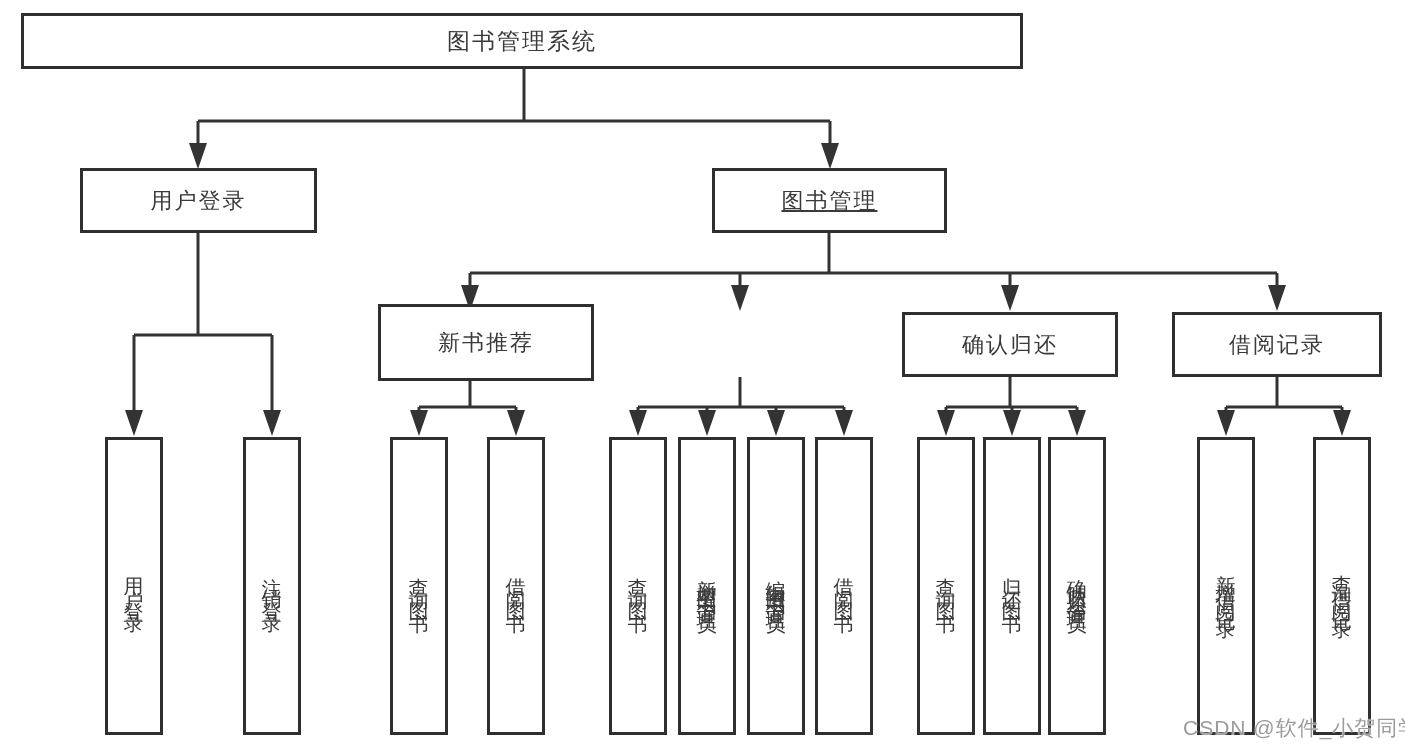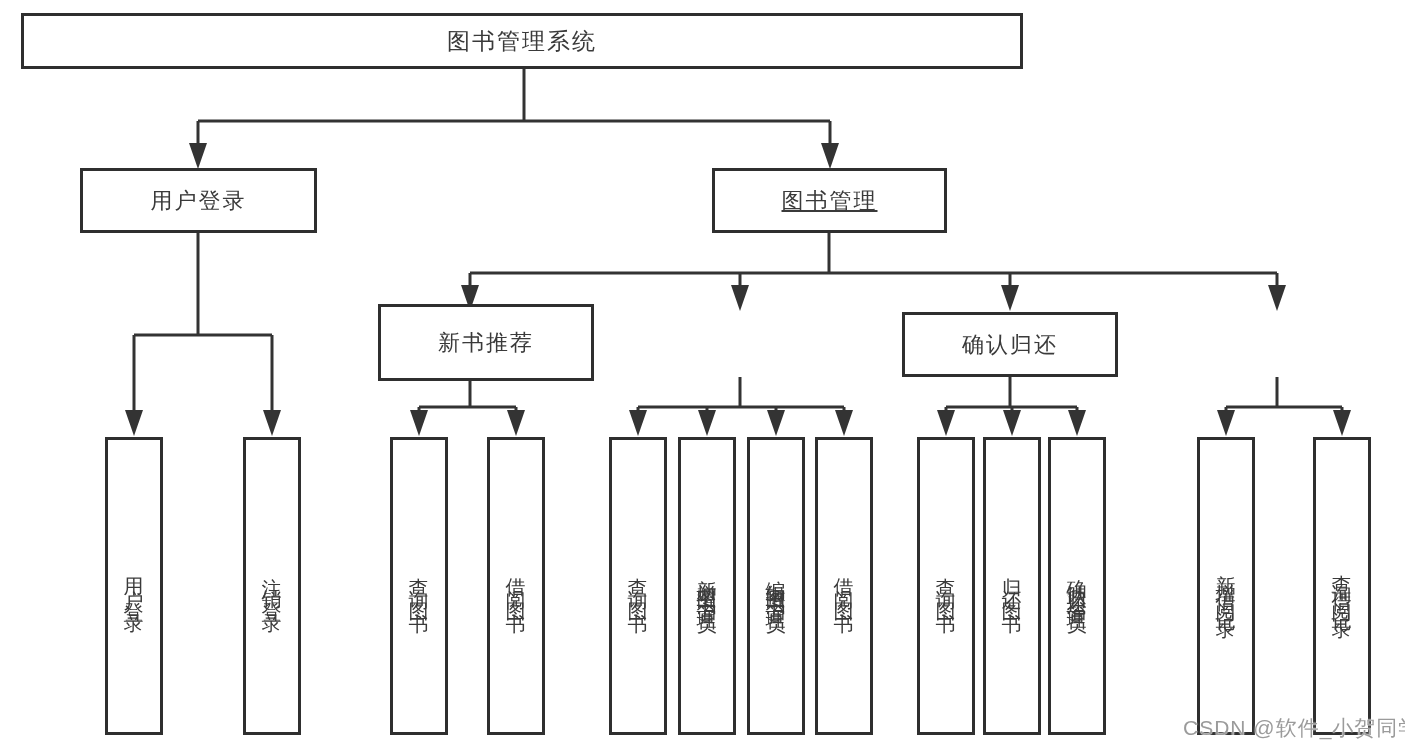--- a/index.html
+++ b/index.html
@@ -186,20 +186,21 @@
     </g>
   </svg>
 
   <div class="hbox root-box">图书管理系统</div>
 
   <div class="hbox n-login">用户登录</div>
   <div class="hbox n-bookmgmt">图书管理</div>
 
   <div class="hbox n-newrec">新书推荐</div>
   <div class="hbox n-current">确认归还</div>
+  <div class="hbox n-records">借阅记录</div>
 
   <div class="leaf lf-0">
     <span class="vtext">用户登录</span>
   </div>
   <div class="leaf lf-1">
     <span class="vtext">注销登录</span>
   </div>
   <div class="leaf lf-2">
     <span class="vtext">查询图书</span>
   </div>

